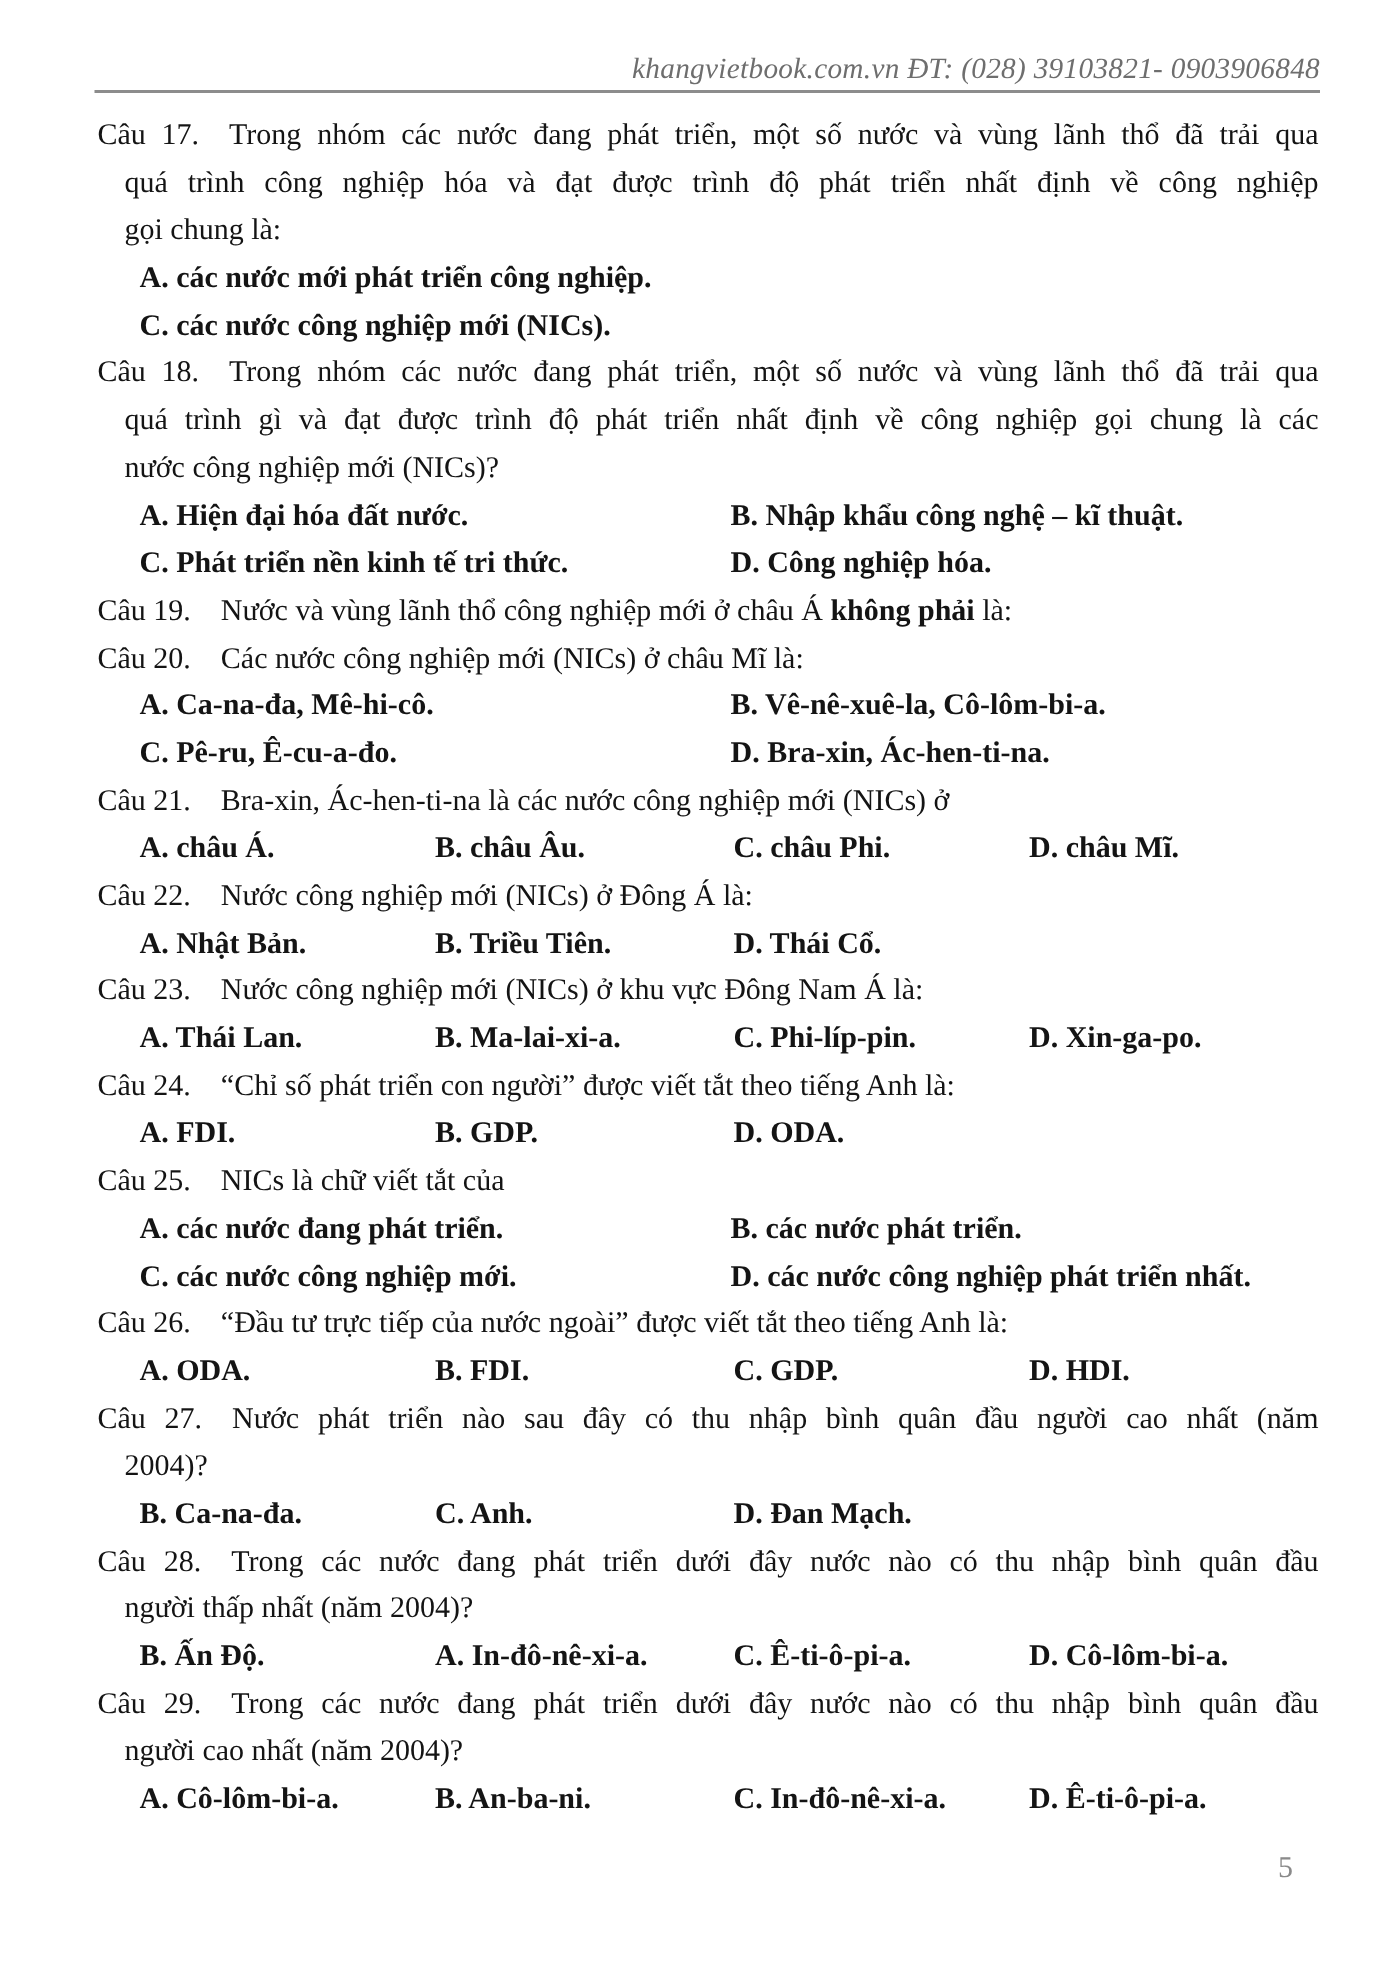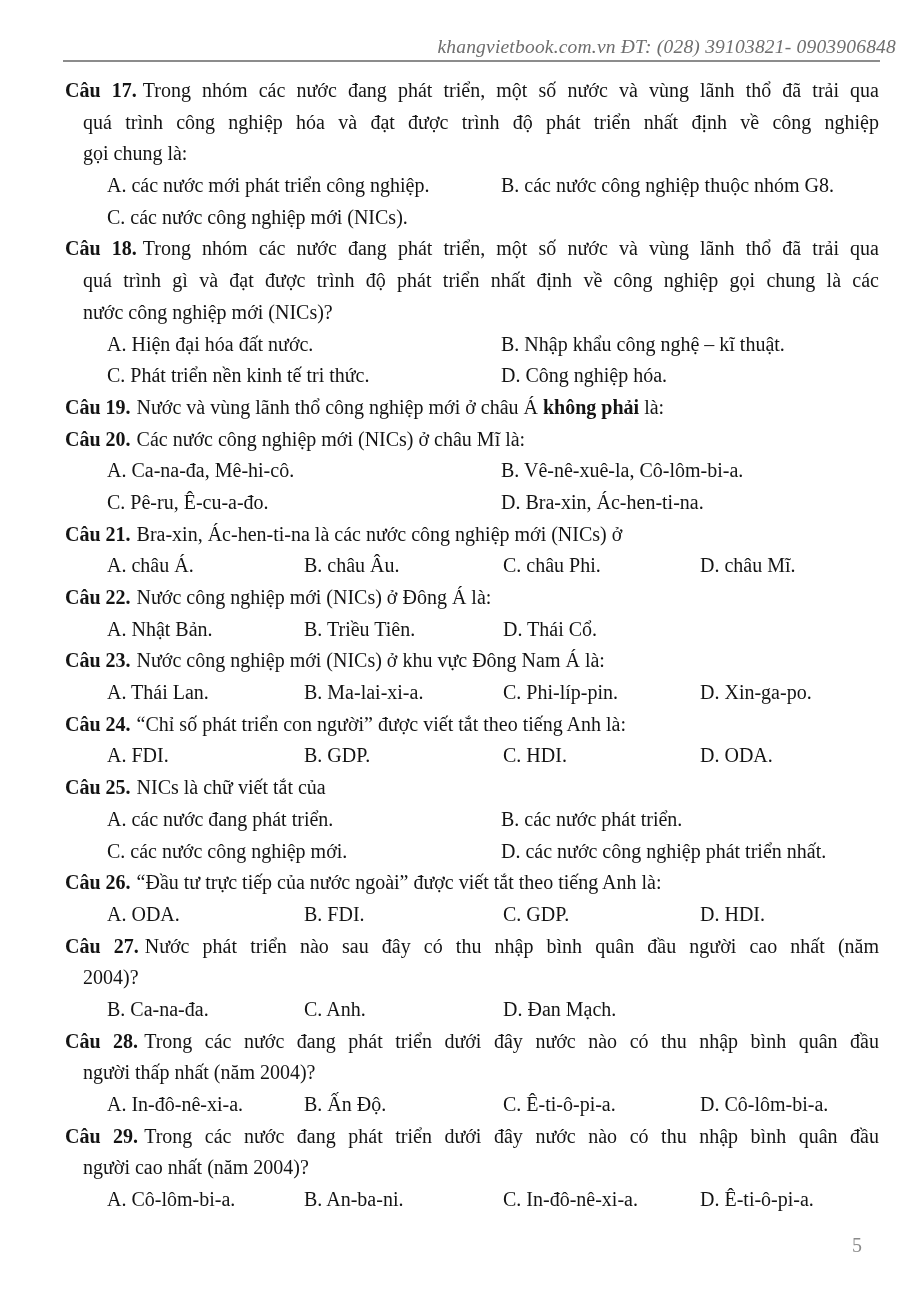--- a/index.html
+++ b/index.html
@@ -5,43 +5,43 @@
   html, body { margin: 0; padding: 0; }
   body {
     width: 922px; height: 1316px;
     background: #ffffff;
     font-family: "Liberation Serif", "DejaVu Serif", serif;
     color: #141414;
   }
   .page { position: relative; width: 922px; height: 1316px; background: #ffffff; overflow: hidden; }
 
   .header {
-    position: absolute; top: 36px; left: 0; right: 26px;
+    position: absolute; top: 36px; left: 0; right: 42px;
     text-align: right;
     font-style: italic;
     font-size: 19.5px;
     color: #6e6e6e;
     letter-spacing: 0.2px;
   }
   .rule {
     position: absolute; left: 63px; right: 42px; top: 60px;
     border-top: 2px solid #8c8c8c;
   }
 
   .content {
     position: absolute; left: 65px; top: 75px; width: 814px;
     font-size: 20px; line-height: 31.7px;
   }
   .qline { height: 31.7px; overflow: hidden; text-align: justify; }
   .qline.mid { text-align-last: justify; }
   .qline.cont { padding-left: 18px; }
-  .qnum { font-weight: bold; margin-right: 6px; }
+  .qnum { font-weight: normal; margin-right: 20px; }
   .qbold { font-weight: bold; margin-top: 36px; }
 
-  .opts { margin-left: 42px; display: grid; height: 31.7px; overflow: hidden; }
+  .opts { margin-left: 28px; display: grid; height: 31.7px; overflow: hidden; font-weight: bold; }
   .opts.four { grid-template-columns: 197px 199px 197px 1fr; }
   .opts.two  { grid-template-columns: 394px 1fr; }
   .opt { white-space: nowrap; overflow: hidden; }
 
   .pagenum {
     position: absolute; top: 1234px; right: 60px;
     font-size: 20px; color: #8a8a8a;
   }
 </style>
 </head>
@@ -53,21 +53,20 @@
   <div class="rule"></div>
 
   <div class="content">
 
     <div>
       <div class="qline mid"><b class="qnum">Câu 17.</b><span>Trong nhóm các nước đang phát triển, một số nước và vùng lãnh thổ đã trải qua</span></div>
       <div class="qline mid cont">quá trình công nghiệp hóa và đạt được trình độ phát triển nhất định về công nghiệp</div>
       <div class="qline cont">gọi chung là:</div>
       <div class="opts two">
         <span class="opt">A. các nước mới phát triển công nghiệp.</span>
-        <span class="opt">B. các nước công nghiệp thuộc nhóm G8.</span>
       </div>
       <div class="opts two">
         <span class="opt">C. các nước công nghiệp mới (NICs).</span>
       </div>
     </div>
 
     <div>
       <div class="qline mid"><b class="qnum">Câu 18.</b><span>Trong nhóm các nước đang phát triển, một số nước và vùng lãnh thổ đã trải qua</span></div>
       <div class="qline mid cont">quá trình gì và đạt được trình độ phát triển nhất định về công nghiệp gọi chung là các</div>
       <div class="qline cont">nước công nghiệp mới (NICs)?</div>
@@ -124,21 +123,20 @@
         <span class="opt">C. Phi-líp-pin.</span>
         <span class="opt">D. Xin-ga-po.</span>
       </div>
     </div>
 
     <div>
       <div class="qline"><b class="qnum">Câu 24.</b><span>“Chỉ số phát triển con người” được viết tắt theo tiếng Anh là:</span></div>
       <div class="opts four">
         <span class="opt">A. FDI.</span>
         <span class="opt">B. GDP.</span>
-        <span class="opt">C. HDI.</span>
         <span class="opt">D. ODA.</span>
       </div>
     </div>
 
     <div>
       <div class="qline"><b class="qnum">Câu 25.</b><span>NICs là chữ viết tắt của</span></div>
       <div class="opts two">
         <span class="opt">A. các nước đang phát triển.</span>
         <span class="opt">B. các nước phát triển.</span>
       </div>
@@ -165,22 +163,22 @@
         <span class="opt">B. Ca-na-đa.</span>
         <span class="opt">C. Anh.</span>
         <span class="opt">D. Đan Mạch.</span>
       </div>
     </div>
 
     <div>
       <div class="qline mid"><b class="qnum">Câu 28.</b><span>Trong các nước đang phát triển dưới đây nước nào có thu nhập bình quân đầu</span></div>
       <div class="qline cont">người thấp nhất (năm 2004)?</div>
       <div class="opts four">
+        <span class="opt">B. Ấn Độ.</span>
         <span class="opt">A. In-đô-nê-xi-a.</span>
-        <span class="opt">B. Ấn Độ.</span>
         <span class="opt">C. Ê-ti-ô-pi-a.</span>
         <span class="opt">D. Cô-lôm-bi-a.</span>
       </div>
     </div>
 
     <div>
       <div class="qline mid"><b class="qnum">Câu 29.</b><span>Trong các nước đang phát triển dưới đây nước nào có thu nhập bình quân đầu</span></div>
       <div class="qline cont">người cao nhất (năm 2004)?</div>
       <div class="opts four">
         <span class="opt">A. Cô-lôm-bi-a.</span>

